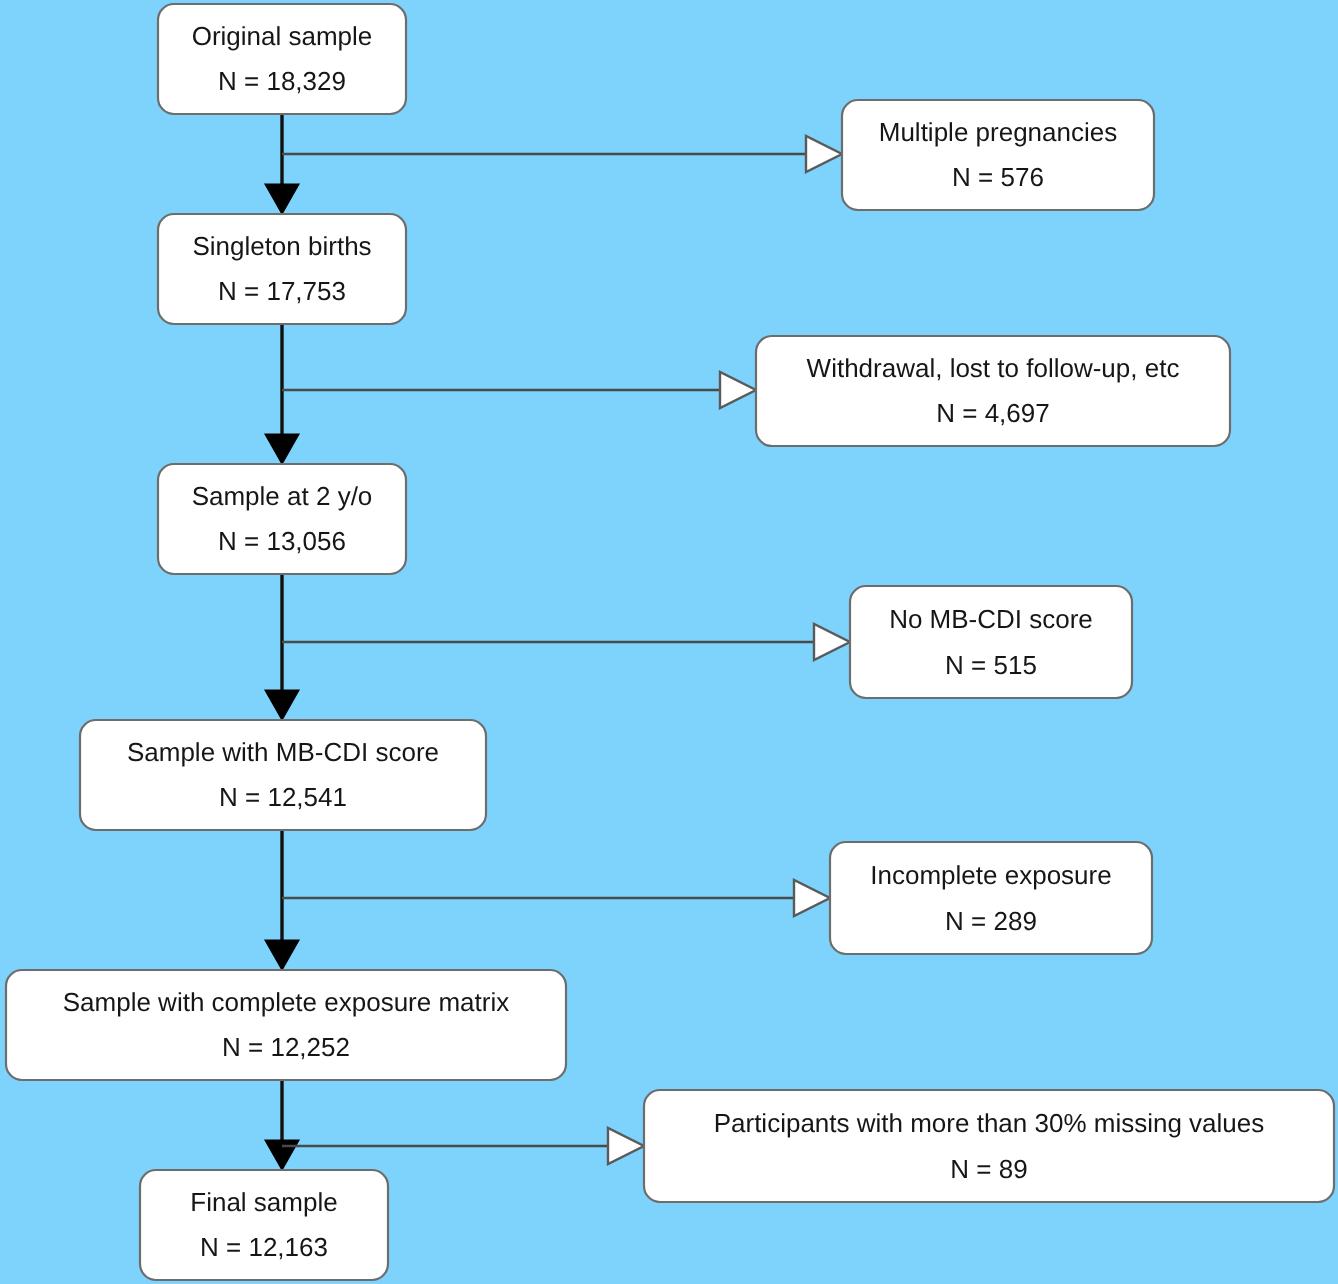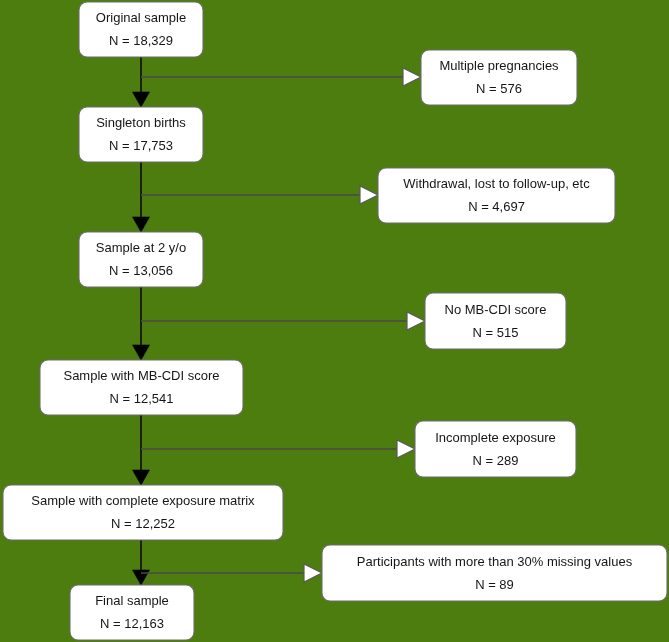--- a/index.html
+++ b/index.html
@@ -11,21 +11,21 @@
   body {
     width: 669px;
     height: 642px;
     font-family: "Liberation Sans", sans-serif;
     overflow: hidden;
   }
   #flow-root {
     position: relative;
     width: 669px;
     height: 642px;
-    background: #4d7c0f;
+    background: #7dd3fc;
   }
   svg.flow-canvas {
     position: absolute;
     top: 0;
     left: 0;
     width: 669px;
     height: 642px;
     display: block;
   }
   .node-box {

